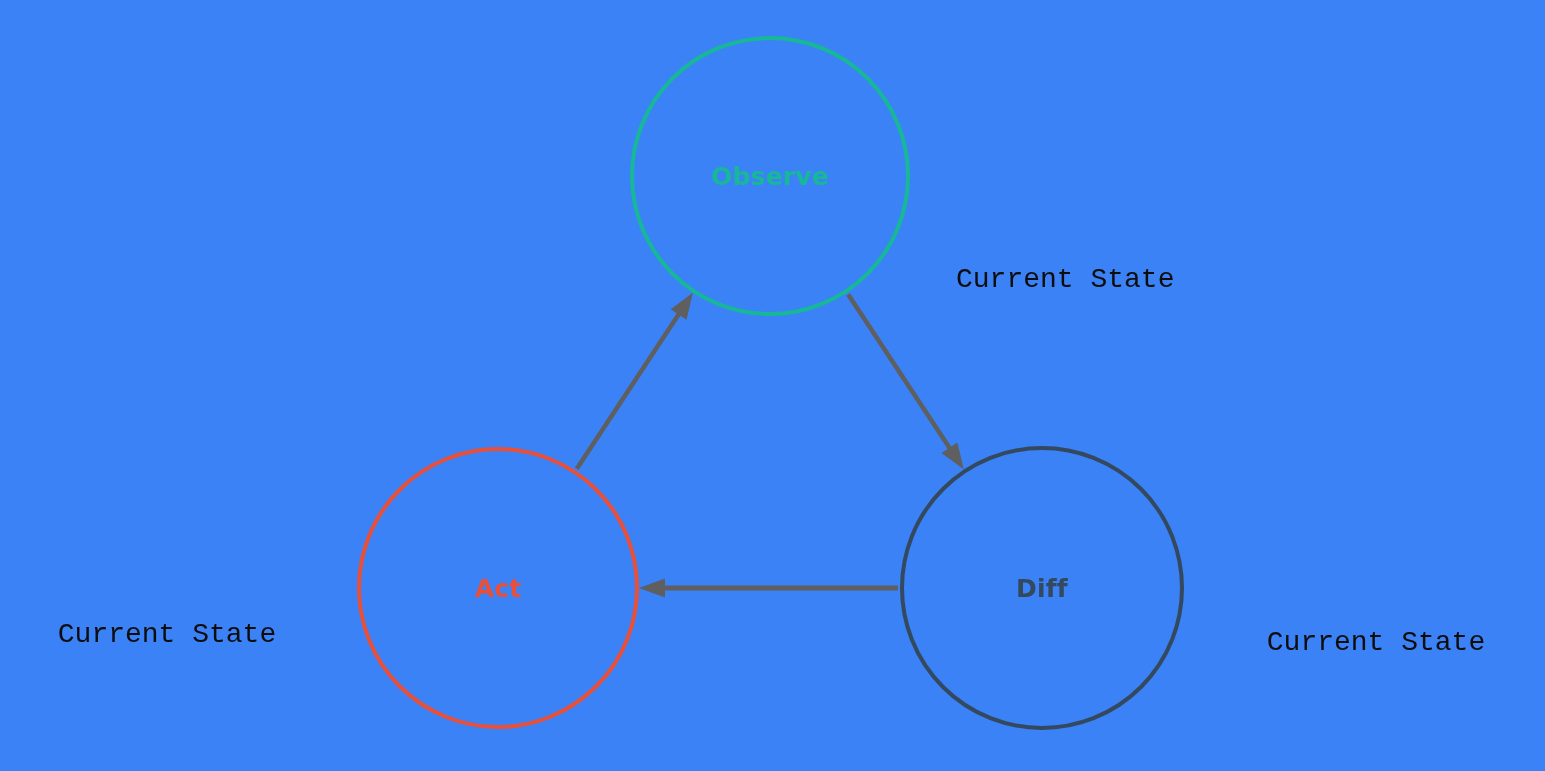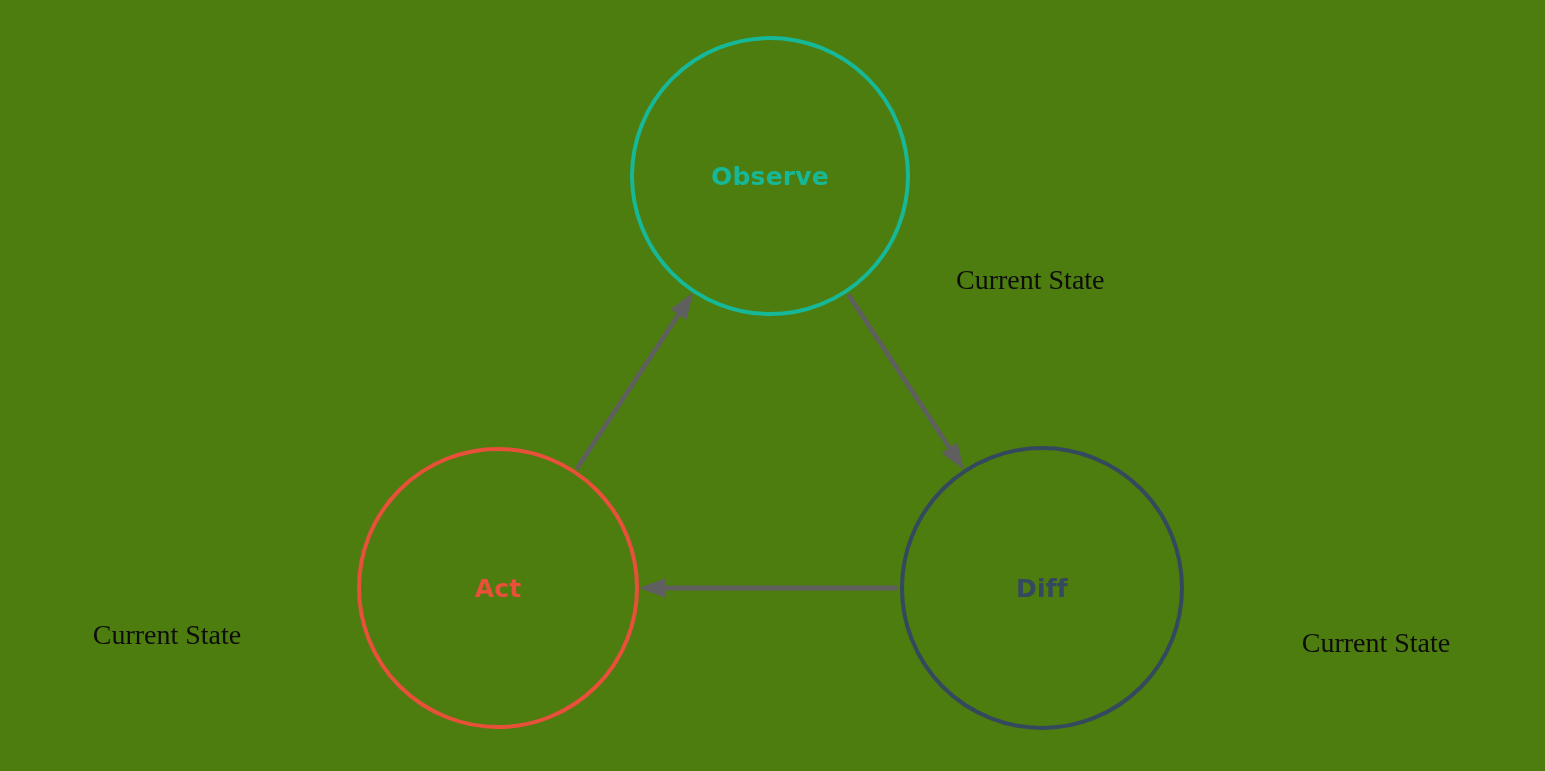--- a/index.html
+++ b/index.html
@@ -11,39 +11,39 @@
   body {
     width: 1545px;
     height: 771px;
     font-family: "DejaVu Sans Mono", monospace;
     overflow: hidden;
   }
   #diagram-root {
     position: relative;
     width: 1545px;
     height: 771px;
-    background: #4d7c0f;
+    background: #3b82f6;
   }
   #loop-svg {
     position: absolute;
     top: 0;
     left: 0;
     width: 1545px;
     height: 771px;
     display: block;
   }
   .node-label {
     font-family: "DejaVu Sans", sans-serif;
     font-weight: bold;
     font-size: 25px;
     letter-spacing: 0.2px;
   }
   .side-label {
     position: absolute;
-    font-family: Liberation Serif, serif;
+    font-family: Liberation Mono, monospace;
     font-size: 28px;
     line-height: 52px;
     color: #0d0d0d;
     white-space: pre;
     text-align: center;
     letter-spacing: 0px;
   }
   .side-label .lbl-line {
     display: block;
   }

